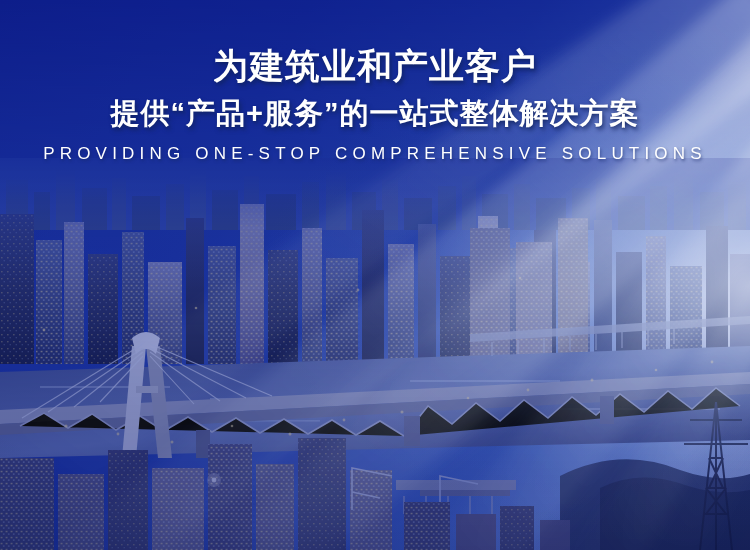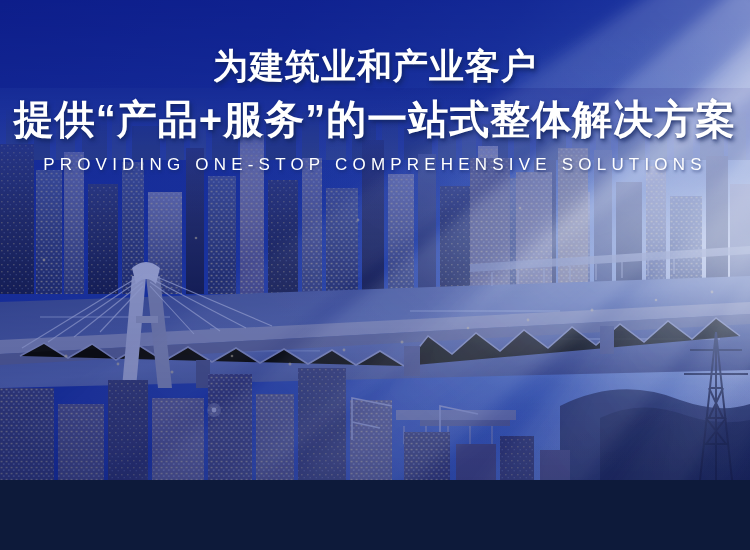--- a/index.html
+++ b/index.html
@@ -1,20 +1,20 @@
 <!DOCTYPE html>
 <html><head>
 <meta charset="utf-8">
 <style>
   html,body{margin:0;padding:0;background:#0d1a3a;}
   *{box-sizing:border-box;}
 
   #banner{
     position:relative;
-    width:750px;height:480px;
+    width:750px;height:550px;
     overflow:hidden;
     font-family:"Liberation Sans","DejaVu Sans",sans-serif;
     background:#2445b5;
   }
 
   
   .sky{
     position:absolute;inset:0;
     background:
       radial-gradient(120% 95% at 104% 58%, rgba(255,255,255,0.95) 0%, rgba(226,234,250,0.70) 11%, rgba(150,176,228,0.38) 24%, rgba(60,95,195,0.10) 40%, rgba(36,69,181,0) 56%),
@@ -58,21 +58,21 @@
   }
   .l1,.l2{
     color:#ffffff;
     font-weight:700;
     letter-spacing:1px;
     line-height:1;
     white-space:nowrap;
     text-shadow:2px 3px 4px rgba(17,34,92,.72), 0 1px 2px rgba(20,40,100,.55);
   }
   .l1{font-size:35px;margin:0 0 9px 0;}
-  .l2{font-size:40px;margin:16px 0 10px 0;}
+  .l2{font-size:29px;margin:16px 0 10px 0;}
   .l3{
     color:#ffffff;
     font-size:17px;
     font-weight:400;
     letter-spacing:5.2px;
     white-space:nowrap;
     margin:16px;
     text-shadow:1px 2px 3px rgba(22,40,100,.60);
   }
 </style>

